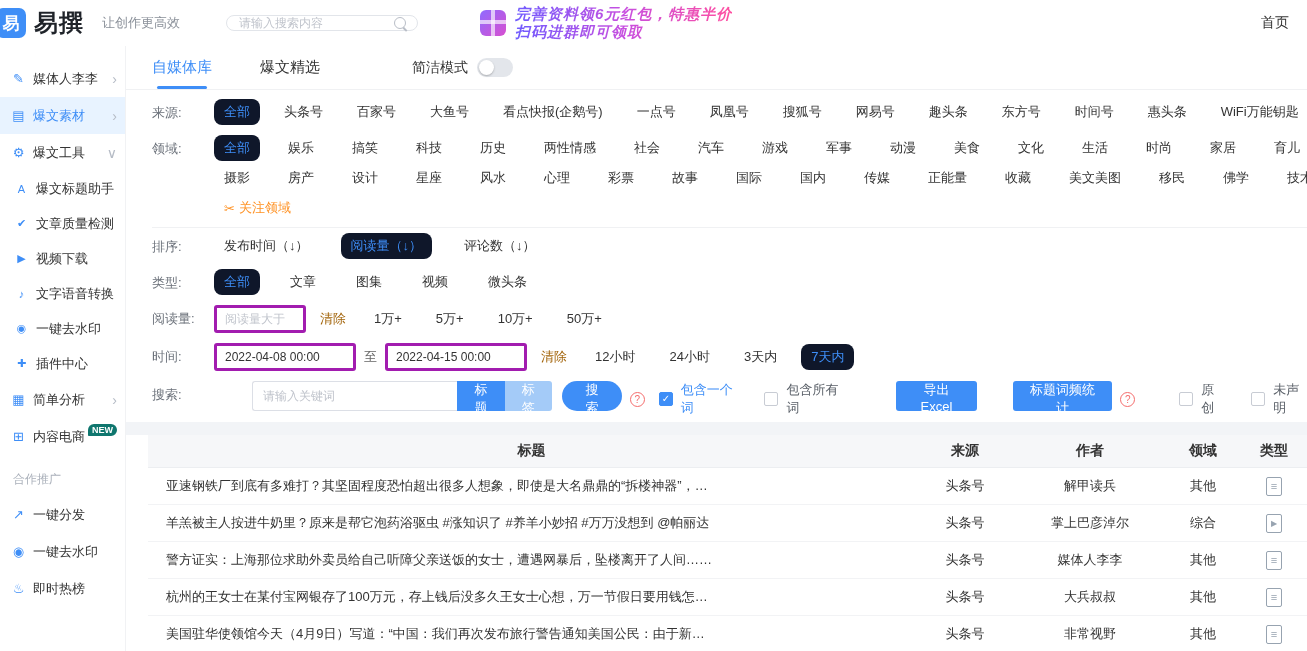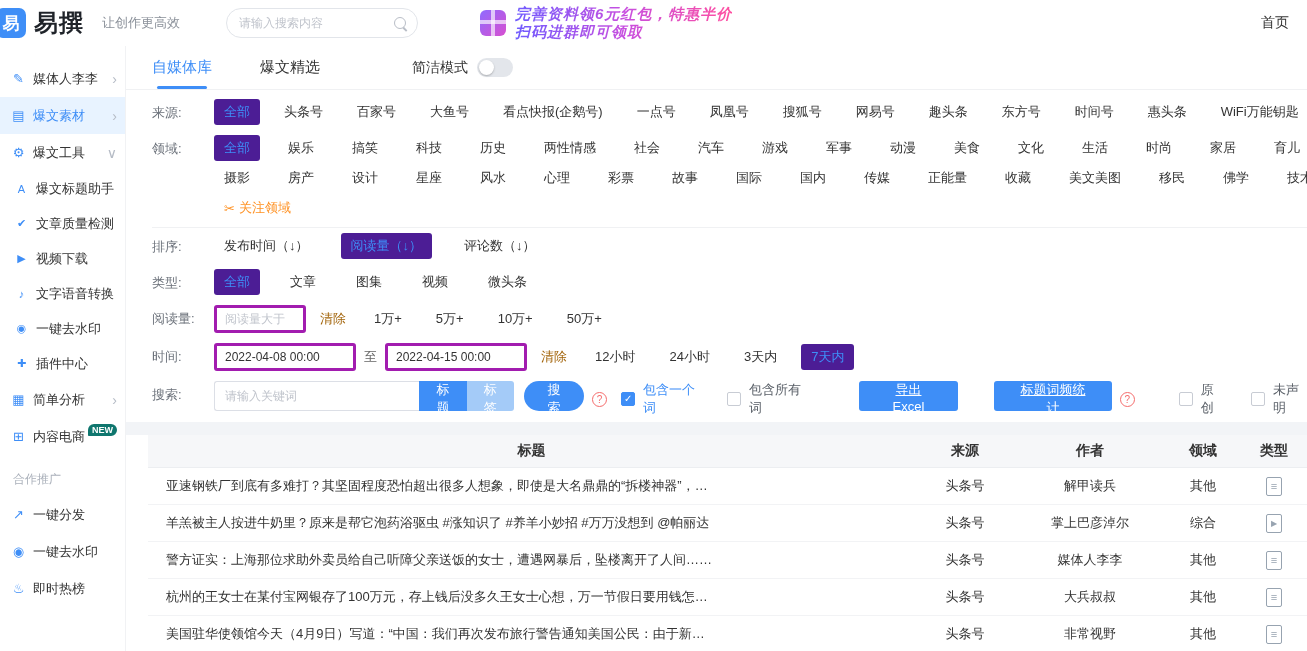--- a/index.html
+++ b/index.html
@@ -7,21 +7,21 @@
     font-family:"Liberation Sans","DejaVu Sans",sans-serif;font-size:13px;color:#333;}
   .app{display:flex;flex-direction:column;height:100%;}
 
   
   header{height:46px;display:flex;align-items:center;padding:0 18px 0 4px;flex:0 0 auto;}
   .logo{display:flex;align-items:center;gap:8px;}
   .logo-badge{width:30px;height:30px;background:#3e8ef7;border-radius:7px;color:#fff;font-weight:bold;
     font-size:17px;display:flex;align-items:center;justify-content:center;margin-left:-8px;}
   .logo-text{font-size:24px;font-weight:bold;color:#1f2329;letter-spacing:1px;}
   .tagline{color:#8a9099;font-size:13px;margin-left:10px;}
-  .searchbox{margin-left:46px;width:192px;height:30px;border:1px solid #e2e5ea;border-radius:16px;
+  .searchbox{margin-left:46px;width:192px;height:16px;border:1px solid #e2e5ea;border-radius:16px;
     display:flex;align-items:center;padding:0 12px;}
   .searchbox input{border:none;outline:none;flex:1;font-size:12px;color:#333;background:transparent;}
   .searchbox input::placeholder{color:#c0c4cc;}
   .mag{width:12px;height:12px;border:1.5px solid #b9bec7;border-radius:50%;position:relative;flex:0 0 auto;}
   .mag::after{content:"";position:absolute;width:1.5px;height:5px;background:#b9bec7;left:9px;top:9px;transform:rotate(-45deg);}
   .promo{margin-left:62px;display:flex;align-items:center;gap:9px;}
   .gift{width:26px;height:26px;border-radius:6px;background:linear-gradient(135deg,#8f6bff,#d84fd0);position:relative;flex:0 0 auto;}
   .gift::after{content:"";position:absolute;left:11px;top:0;width:4px;height:26px;background:rgba(255,255,255,.65);}
   .gift::before{content:"";position:absolute;left:0;top:10px;width:26px;height:4px;background:rgba(255,255,255,.65);}
   .promo-lines{display:flex;flex-direction:column;line-height:1.2;}
@@ -55,38 +55,38 @@
   .toggle{width:36px;height:19px;border-radius:10px;background:#e3e6eb;position:relative;cursor:pointer;}
   .knob{position:absolute;left:2px;top:2px;width:15px;height:15px;background:#fff;border-radius:50%;box-shadow:0 1px 2px rgba(0,0,0,.25);}
 
   
   .filters{padding:4px 0 0 26px;flex:0 0 auto;}
   .frow{display:flex;align-items:flex-start;padding:5px 0;}
   .flabel{width:62px;flex:0 0 auto;color:#6b717a;padding-top:5px;}
   .fopts{display:flex;align-items:center;}
   .opt{padding:4px 10px;margin-right:14px;border-radius:3px;cursor:pointer;white-space:nowrap;color:#333;}
   .opt-d{margin-right:18px;}
-  .opt.sel{background:#4c1d95;color:#3e8ef7;}
+  .opt.sel{background:#0f172a;color:#3e8ef7;border-radius:8px;}
   .fcol{display:flex;flex-direction:column;}
   .domain-block{border-bottom:1px solid #f0f1f3;padding-bottom:8px;}
   .follow-row{display:flex;align-items:center;gap:4px;color:#ff9224;margin:8px 0 2px 10px;cursor:pointer;}
   .mini-input{height:28px;border:3px solid #a21caf;border-radius:3px;padding:0 8px;font-size:12px;color:#333;outline:none;}
   .mini-input::placeholder{color:#c0c4cc;}
   .reads-input{width:92px;}
   .date-input{width:142px;}
   .clear{margin:0 16px 0 12px;cursor:pointer;color:#a16207;padding:4px 2px;}
   .sep{margin:0 8px;color:#666;align-self:center;}
   .kw-group{display:flex;align-items:stretch;height:30px;}
-  .kw-input{width:226px;border:1px solid #dcdfe6;border-right:none;border-radius:3px 0 0 3px;padding:0 10px;font-size:12px;outline:none;color:#333;}
+  .kw-input{width:226px;border:1px solid #dcdfe6;border-right:none;border-radius:3px 0 0 3px;padding:0 10px;font-size:12px;outline:none;color:#333;margin-left:38px;}
   .kw-input::placeholder{color:#c0c4cc;}
   .btn{border:none;cursor:pointer;font-size:13px;font-family:inherit;}
   .btn-title{background:#3e8ef7;color:#fff;padding:0 12px;}
   .btn-tag{background:#a4cbf8;color:#fff;padding:0 12px;border-radius:0 3px 3px 0;}
   .btn-search{background:#3e8ef7;color:#fff;height:30px;padding:0 18px;border-radius:15px;margin-left:10px;}
-  .btn-blue{background:#3e8ef7;color:#fff;height:30px;padding:0 23px;border-radius:3px;text-decoration:underline;}
+  .btn-blue{background:#3e8ef7;color:#fff;height:30px;padding:0 14px;border-radius:3px;}
   .qmark{width:15px;height:15px;border:1px solid #f56c6c;color:#f56c6c;border-radius:50%;font-size:10px;
     display:inline-flex;align-items:center;justify-content:center;margin-left:8px;cursor:pointer;flex:0 0 auto;align-self:center;}
   .cbwrap{display:flex;align-items:center;gap:8px;cursor:pointer;align-self:center;}
   .cb{width:14px;height:14px;border:1px solid #c8ccd4;border-radius:2px;background:#fff;position:relative;flex:0 0 auto;}
   .cb.checked{background:#3e8ef7;border-color:#3e8ef7;}
   .cb.checked::after{content:"✓";position:absolute;color:#fff;font-size:10px;left:2px;top:0px;}
   .cb-label{color:#5a6068;}
   .cb-label.blue{color:#3e8ef7;}
   .srow{display:flex;align-items:stretch;}
 

